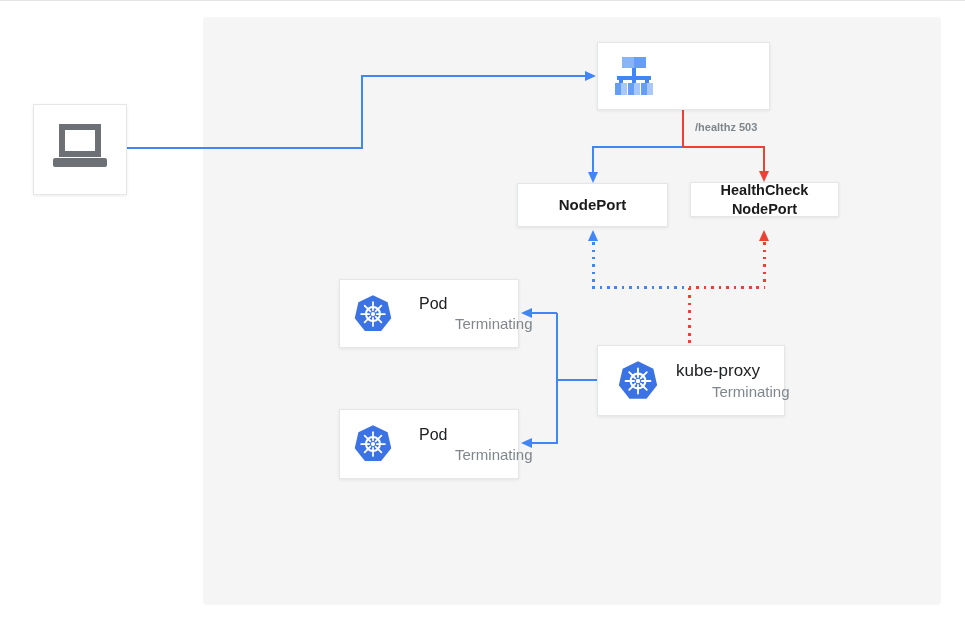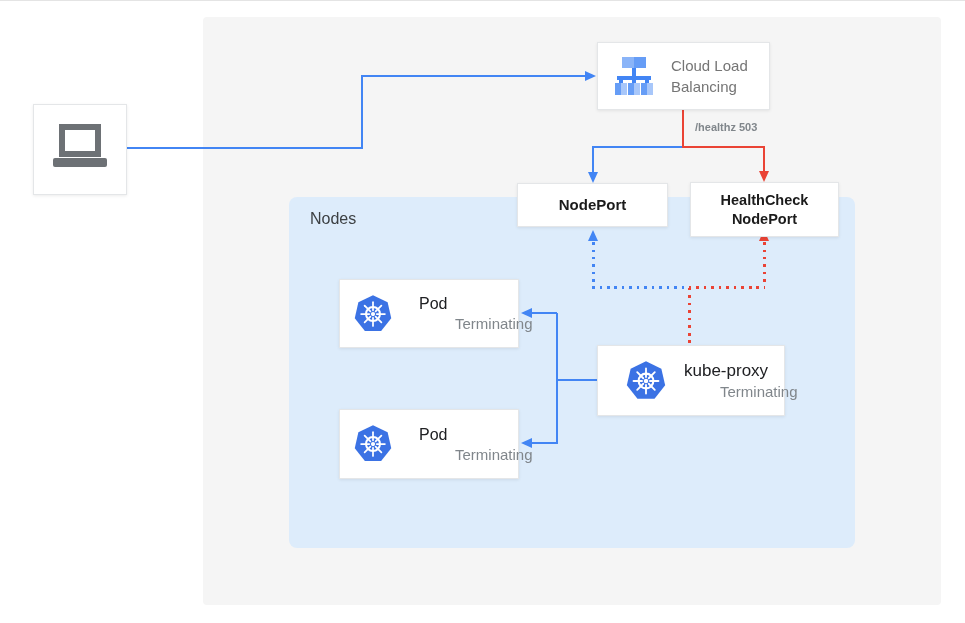--- a/index.html
+++ b/index.html
@@ -54,23 +54,20 @@
           <line x1="18.1" y1="13.9" x2="22.7" y2="9.3"></line>
       </g>
     </symbol>
   </defs>
 </svg>
 
 <div class="stage">
 
   <div class="panel-gray"></div>
 
-  <div class="panel-nodes">
-    <div class="nodes-label">Nodes</div>
-  </div>
 
   <div>
     <div class="h blue" style="left:127px;top:146px;width:236px"></div>
     <div class="v blue" style="left:361px;top:74px;height:74px"></div>
     <div class="h blue" style="left:361px;top:74px;width:224px"></div>
     <div class="ar ar-r-blue" style="left:585px;top:69.5px"></div>
   </div>
 
   <div>
     <div class="v red" style="left:682px;top:109px;height:38px"></div>
@@ -119,31 +116,27 @@
       <rect x="9" y="28" width="4" height="5" fill="#4285f4"></rect>
       <rect x="22" y="28" width="4" height="5" fill="#4285f4"></rect>
       <rect x="35" y="28" width="4" height="5" fill="#4285f4"></rect>
       <rect x="5" y="31" width="12" height="12" fill="#a8c7fa"></rect>
         <rect x="5" y="31" width="6" height="12" fill="#669df6"></rect>
       <rect x="18" y="31" width="12" height="12" fill="#a8c7fa"></rect>
         <rect x="18" y="31" width="6" height="12" fill="#669df6"></rect>
       <rect x="31" y="31" width="12" height="12" fill="#a8c7fa"></rect>
         <rect x="31" y="31" width="6" height="12" fill="#669df6"></rect>
     </svg>
-    <div class="clb-text" style="margin-left:13px">
-      <div>Cloud Load</div>
-      <div>Balancing</div>
-    </div>
   </div>
 
   <div class="box port-box" style="left:517px;top:182px;width:151px;height:44px">
     <div>NodePort</div>
   </div>
 
-  <div class="box port-box" style="left:690px;top:181px;width:149px;height:55px;font-size:14.5px">
+  <div class="box port-box" style="left:690px;top:181px;width:149px;height:35px;font-size:14.5px">
     <div>HealthCheck</div>
     <div>NodePort</div>
   </div>
 
   <div class="box card" style="left:339px;top:278px;width:180px;height:69px;padding-left:13px">
     <svg class="k8s" viewBox="0 0 32 32">
         <use href="#k8s-sym"></use>
       </svg>
     <div style="margin-left:26px">
       <div class="t1">Pod</div>
@@ -154,21 +147,21 @@
   <div class="box card" style="left:339px;top:408px;width:180px;height:70px;padding-left:13px">
     <svg class="k8s" viewBox="0 0 32 32">
         <use href="#k8s-sym"></use>
       </svg>
     <div style="margin-left:26px">
       <div class="t1">Pod</div>
       <div class="t2">Terminating</div>
     </div>
   </div>
 
-  <div class="box card" style="left:597px;top:344px;width:188px;height:71px;padding-left:27px">
+  <div class="box card" style="left:597px;top:344px;width:188px;height:71px;padding-left:19px">
     <svg class="k8s" style="width:42px;height:42px" viewBox="0 0 32 32">
         <use href="#k8s-sym"></use>
       </svg>
     <div style="margin-left:17px">
       <div class="t1" style="font-size:17px">kube-proxy</div>
       <div class="t2">Terminating</div>
     </div>
   </div>
 
 </div>

